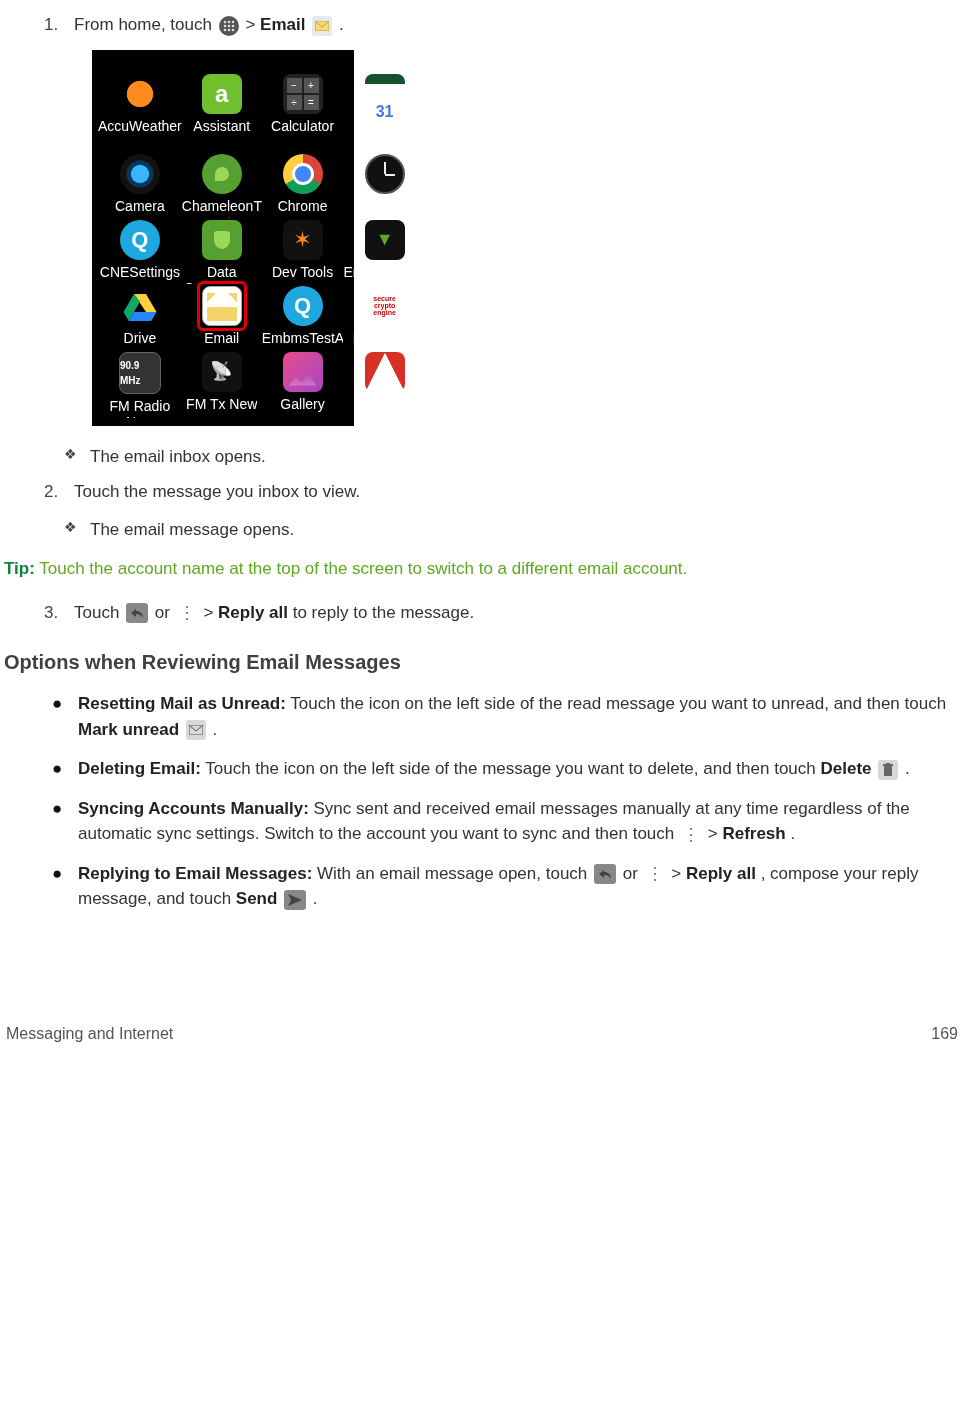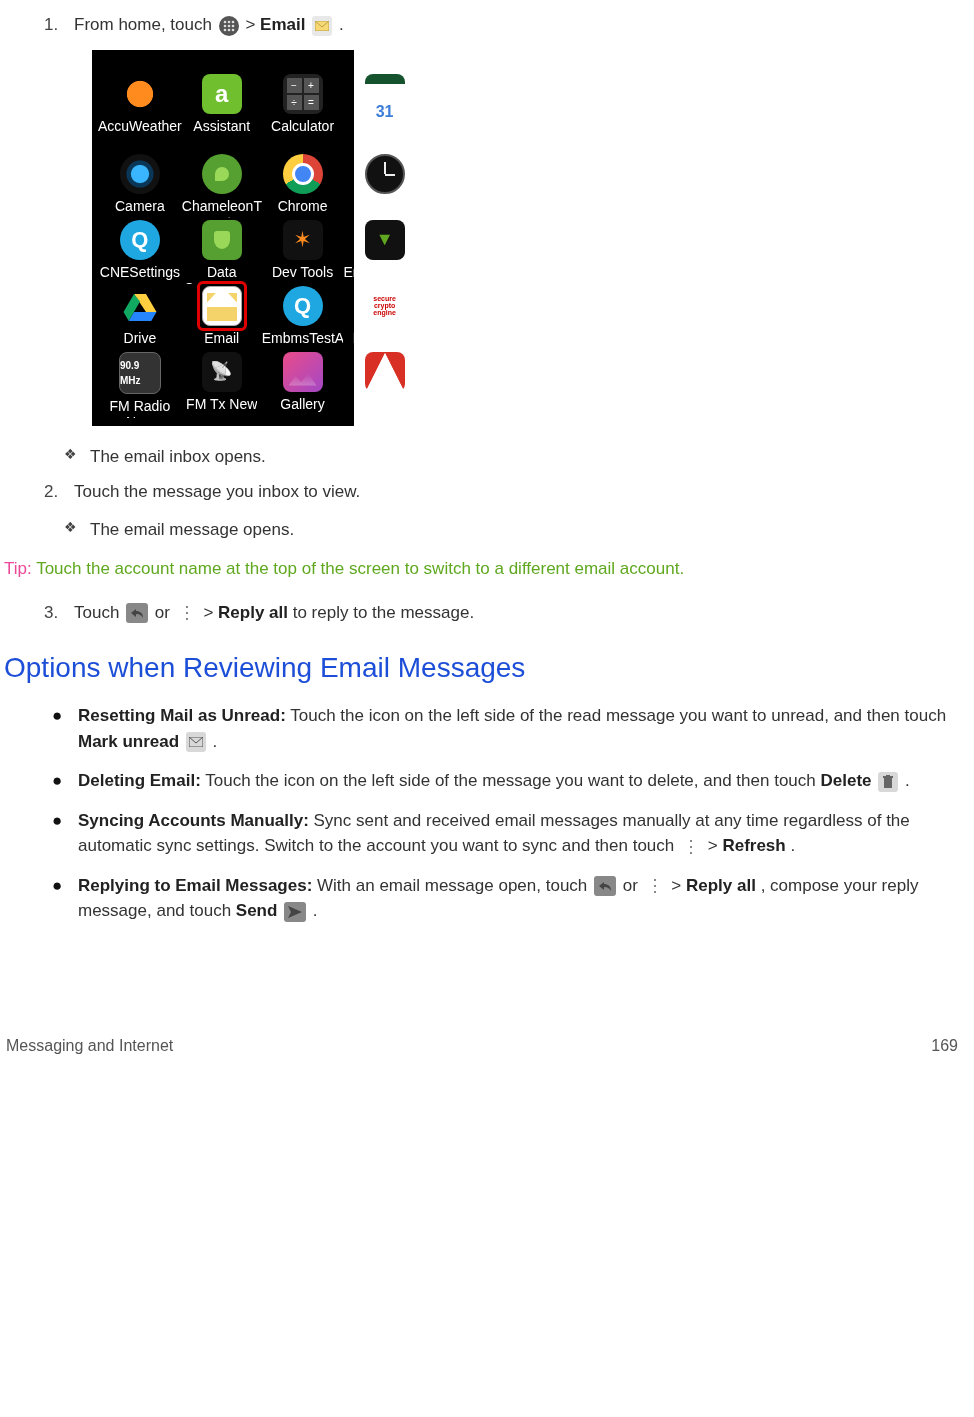--- a/index.html
+++ b/index.html
@@ -16,23 +16,23 @@
   .ol-num { min-width: 30px; color: #444; }
   .ol-body { flex: 1; }
   .dl-item { display: flex; margin: 10px 0 10px 60px; }
   .dl-bullet { min-width: 26px; color: #444; font-size: 14px; }
   .dl-body { flex: 1; }
   .ul-item { display: flex; margin: 14px 0 14px 48px; }
   .ul-bullet { min-width: 26px; color: #111; }
   .ul-body { flex: 1; }
   .bold { font-weight: bold; color: #222; }
   .tip-line { margin: 14px 0 18px 0; }
-  .tip-label { font-weight: normal; color: #ec4899; }
+  .tip-label { font-weight: bold; color: #15803d; }
   .tip-text { color: #5fa81f; text-align: right; }
-  h3.section { font-size: 28px; font-weight: normal; color: #1d4ed8; margin: 22px 0 14px 0; }
+  h3.section { font-size: 20px; font-weight: bold; color: #404040; margin: 22px 0 14px 0; }
   .inline-icon { display: inline-flex; vertical-align: middle; width: 20px; height: 20px; background: #666; border-radius: 3px; align-items: center; justify-content: center; color: #ddd; font-size: 11px; margin: 0 2px; position: relative; }
   .inline-icon.apps { background:#555; border-radius:50%; }
   .inline-icon.email { background:#e8e8e8; }
   .inline-icon.unread { background:#d8d8d8; }
   .inline-icon.delete { background:#d8d8d8; }
   .inline-icon.menu, .inline-icon.menu2 { background: transparent; color:#888; }
   .inline-icon.reply { background:#888; width:22px; }
   .inline-icon.send { background:#888; width:22px; }
   .phone-shot { width: 262px; background:#000; margin: 6px 0 18px 88px; padding-bottom:6px; }
   .ps-status { height:18px; background:#000; }

